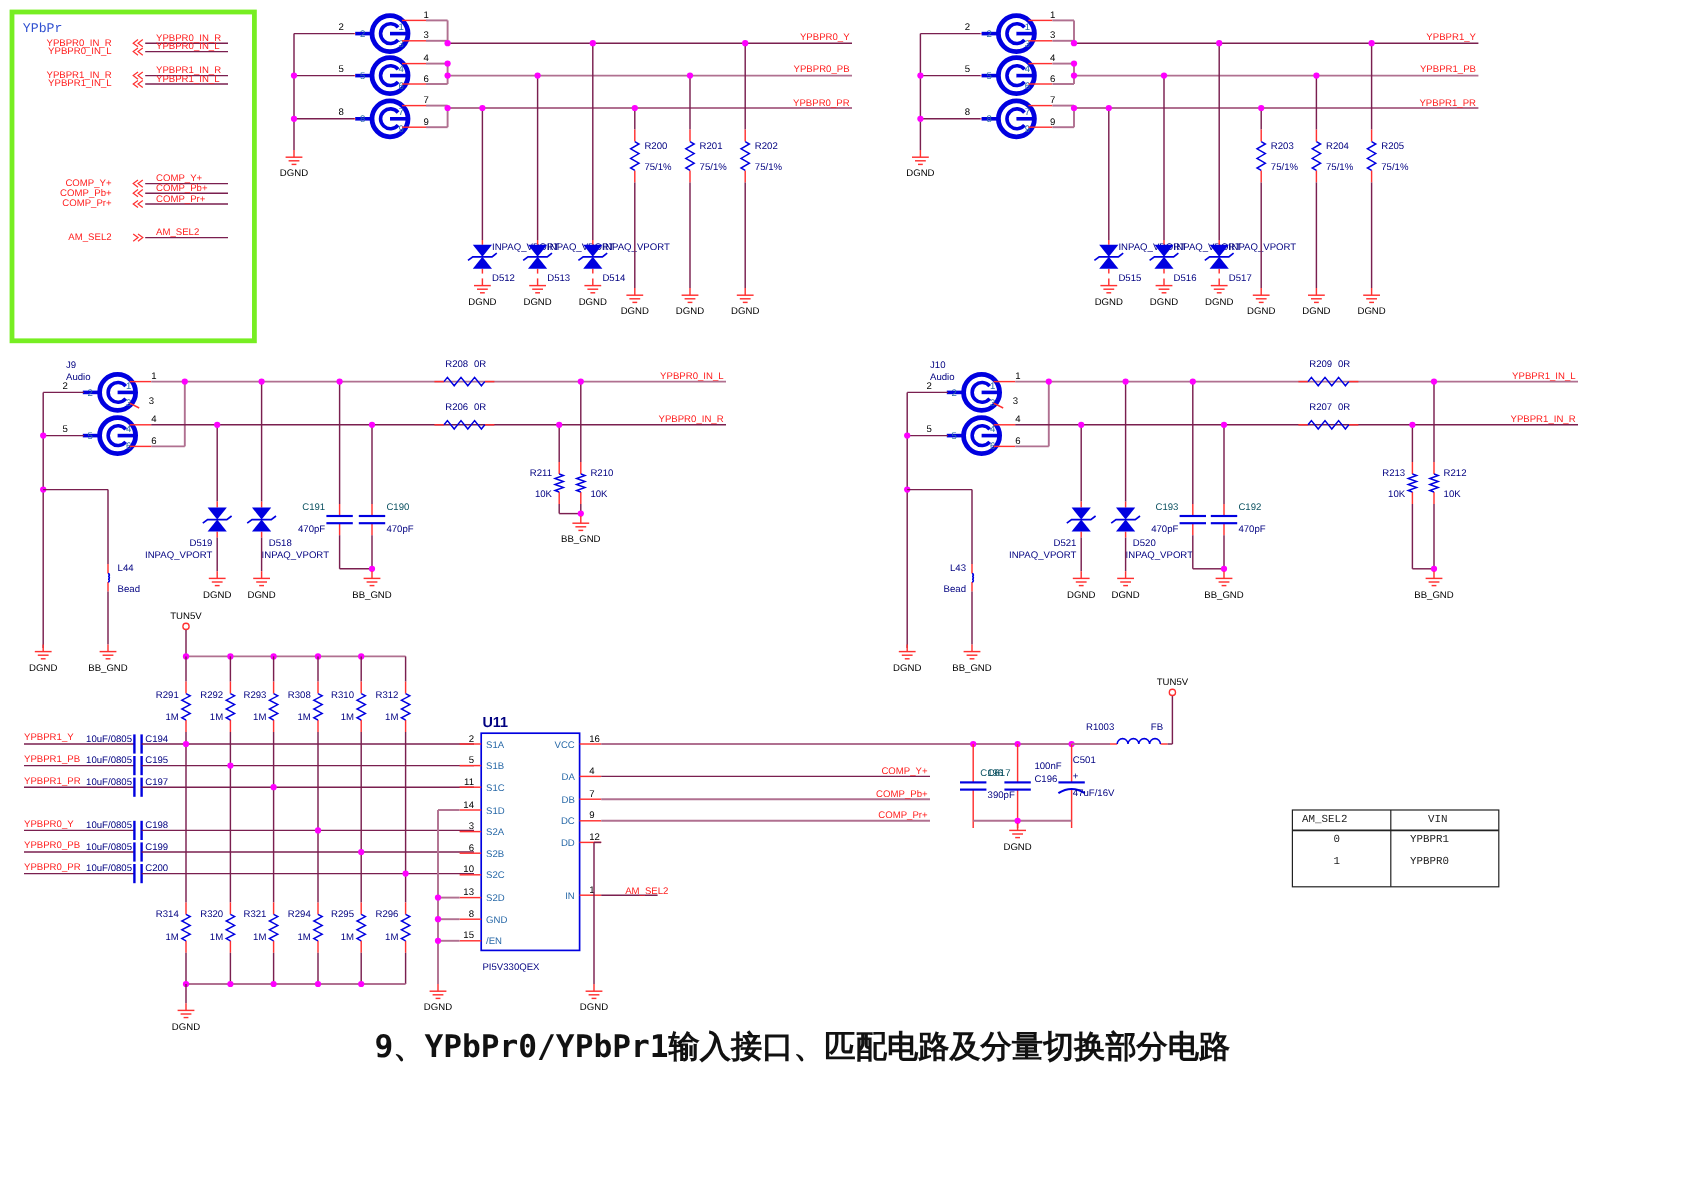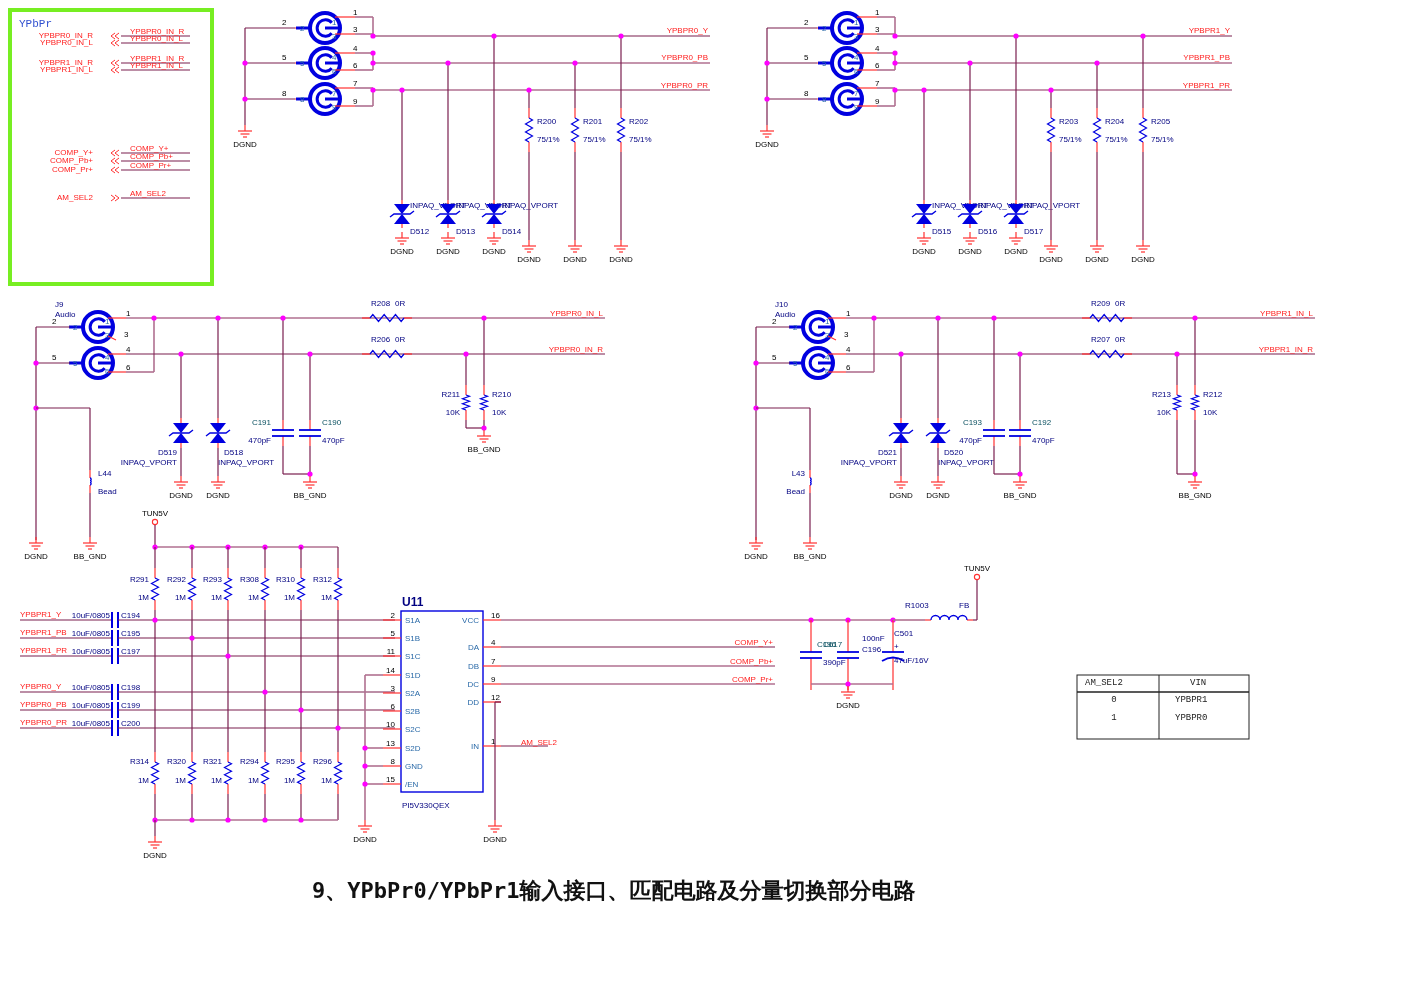--- a/index.html
+++ b/index.html
@@ -11,21 +11,21 @@
   .blue{stroke:#0000e0;fill:none;}
   .dot{fill:#ff00ff;}
   .net{fill:#ff2020;font-size:8px;font-family:"Liberation Sans",sans-serif;}
   .ref{fill:#000080;font-size:8px;font-family:"Liberation Sans",sans-serif;}
   .pinno{fill:#000;font-size:8px;font-family:"Liberation Sans",sans-serif;}
   .pinin{fill:#2a6aa8;font-size:8px;font-family:"Liberation Sans",sans-serif;}
   .gnd{fill:#000;font-size:8px;font-family:"Liberation Sans",sans-serif;}
   .gsym{stroke:#ff3030;stroke-width:1.2;}
   .cap{fill:#0a5060;font-size:8px;font-family:"Liberation Sans",sans-serif;}
   .mono{font-family:"Liberation Mono",monospace;font-size:9px;fill:#222;}
-  .title{position:absolute;left:312px;top:855px;font-size:22px;font-weight:bold;font-family:"DejaVu Sans Mono",monospace;color:#111;letter-spacing:0px;margin-top:21px;}
+  .title{position:absolute;left:312px;top:855px;font-size:26px;font-weight:bold;font-family:"DejaVu Sans Mono",monospace;color:#111;letter-spacing:0px;}
   .hier{position:absolute;left:8px;top:8px;width:198px;height:270px;border:4px solid #77ee22;}
 </style>
 </head>
 <body>
 
 <div class="hier"></div>
 
 <svg id="sch" width="1404" height="993" viewBox="0 0 1404 993">
 
   <g>

